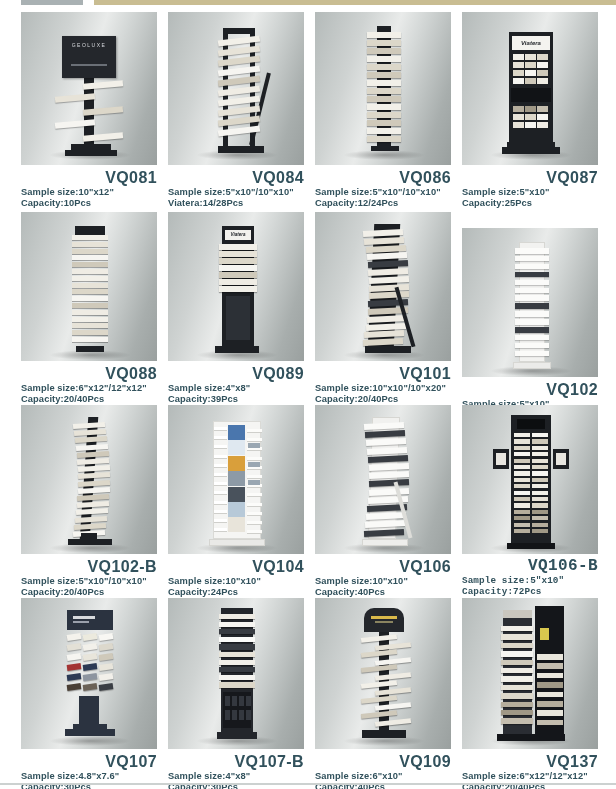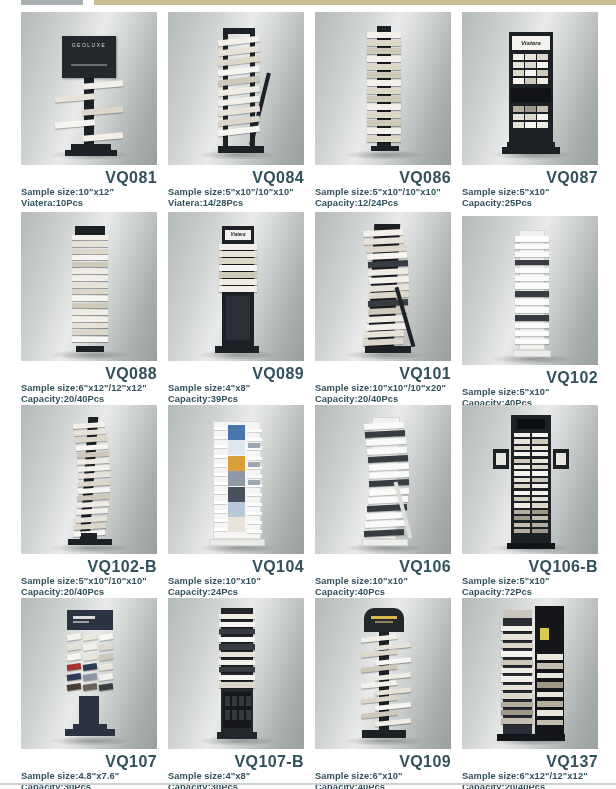--- a/index.html
+++ b/index.html
@@ -36,21 +36,21 @@
             <div style="position: absolute; left: 34px; top: 83px; width: 40px; height: 6px; background: rgb(231, 227, 216); transform: rotate(-5deg); box-shadow: rgba(0, 0, 0, 0.3) 0px 1px 1px;"></div>
             <div style="position: absolute; left: 62px; top: 96px; width: 40px; height: 6px; background: rgb(220, 215, 201); transform: rotate(-5deg); box-shadow: rgba(0, 0, 0, 0.3) 0px 1px 1px;"></div>
             <div style="position: absolute; left: 34px; top: 109px; width: 40px; height: 6px; background: rgb(246, 245, 241); transform: rotate(-5deg); box-shadow: rgba(0, 0, 0, 0.3) 0px 1px 1px;"></div>
             <div style="position: absolute; left: 62px; top: 122px; width: 40px; height: 6px; background: rgb(242, 240, 233); transform: rotate(-5deg); box-shadow: rgba(0, 0, 0, 0.3) 0px 1px 1px;"></div>
             <div style="position: absolute; left: 50px; top: 132px; width: 40px; height: 6px; background: rgb(29, 32, 36);"></div>
             <div style="position: absolute; left: 44px; top: 138px; width: 52px; height: 6px; background: rgb(29, 32, 36);"></div>
           </div>
     </div>
     <div class="code">VQ081</div>
     <div class="line">Sample size:10"x12"</div>
-    <div class="line">Viatera:10Pcs</div>
+    <div class="line">Capacity:10Pcs</div>
   </div>
       <div class="cell" style="left: 168px; top: 12px;">
     <div class="img" style="height: 153px;">
       <div class="rack">
             <div style="position: absolute; left: 28px; top: 138px; width: 82px; height: 10px; background: radial-gradient(rgba(0, 0, 0, 0.28), rgba(0, 0, 0, 0) 70%);"></div>
             <div style="position: absolute; left: 55px; top: 16px; width: 32px; height: 6px; background: rgb(29, 32, 36);"></div>
             <div style="position: absolute; left: 55px; top: 18px; width: 5px; height: 116px; background: rgb(29, 32, 36);"></div>
             <div style="position: absolute; left: 82px; top: 18px; width: 5px; height: 116px; background: rgb(29, 32, 36);"></div>
             <div style="position: absolute; left: 90px; top: 60px; width: 4px; height: 74px; background: rgb(29, 32, 36); transform: rotate(14deg);"></div>
             <div style="position: absolute; left: 50px; top: 26px; width: 42px; height: 6px; background: rgb(242, 240, 233); transform: rotate(-7deg); box-shadow: rgba(0, 0, 0, 0.3) 0px 1px 1px;"></div>
@@ -204,21 +204,21 @@
             <div style="position: absolute; left: 49px; top: 119.4px; width: 40px; height: 5.5px; background: rgb(231, 227, 216); transform: rotate(-3deg); box-shadow: rgba(0, 0, 0, 0.3) 0px 1px 1px;"></div>
             <div style="position: absolute; left: 48px; top: 127.2px; width: 40px; height: 5.5px; background: rgb(220, 215, 201); transform: rotate(-3deg); box-shadow: rgba(0, 0, 0, 0.3) 0px 1px 1px;"></div>
             <div style="position: absolute; left: 88px; top: 74px; width: 4px; height: 62px; background: rgb(29, 32, 36); transform: rotate(-16deg);"></div>
             <div style="position: absolute; left: 50px; top: 134px; width: 46px; height: 7px; background: rgb(29, 32, 36);"></div>
           </div>
     </div>
     <div class="code">VQ101</div>
     <div class="line">Sample size:10"x10"/10"x20"</div>
     <div class="line">Capacity:20/40Pcs</div>
   </div>
-      <div class="cell" style="left: 462px; top: 216px;">
+      <div class="cell" style="left: 462px; top: 228px;">
     <div class="img" style="height: 149px;">
       <div class="rack">
             <div style="position: absolute; left: 28px; top: 138px; width: 82px; height: 10px; background: radial-gradient(rgba(0, 0, 0, 0.28), rgba(0, 0, 0, 0) 70%);"></div>
             <div style="position: absolute; left: 57px; top: 14px; width: 26px; height: 120px; background: rgb(242, 242, 240); border: 1px solid rgb(215, 215, 211); box-sizing: border-box;"></div>
             <div style="position: absolute; left: 53px; top: 20px; width: 34px; height: 5.5px; background: rgb(251, 251, 249); box-shadow: rgba(0, 0, 0, 0.2) 0px 1px 1px;"></div>
             <div style="position: absolute; left: 53px; top: 27.9px; width: 34px; height: 5.5px; background: rgb(251, 251, 249); box-shadow: rgba(0, 0, 0, 0.2) 0px 1px 1px;"></div>
             <div style="position: absolute; left: 53px; top: 35.8px; width: 34px; height: 5.5px; background: rgb(251, 251, 249); box-shadow: rgba(0, 0, 0, 0.2) 0px 1px 1px;"></div>
             <div style="position: absolute; left: 53px; top: 43.7px; width: 34px; height: 5.5px; background: rgb(56, 60, 66); box-shadow: rgba(0, 0, 0, 0.2) 0px 1px 1px;"></div>
             <div style="position: absolute; left: 53px; top: 51.6px; width: 34px; height: 5.5px; background: rgb(251, 251, 249); box-shadow: rgba(0, 0, 0, 0.2) 0px 1px 1px;"></div>
             <div style="position: absolute; left: 53px; top: 59.5px; width: 34px; height: 5.5px; background: rgb(251, 251, 249); box-shadow: rgba(0, 0, 0, 0.2) 0px 1px 1px;"></div>
@@ -332,21 +332,21 @@
             <div style="position: absolute; left: 50px; top: 116.4px; width: 40px; height: 5.5px; background: rgb(250, 250, 248); transform: rotate(-3deg); box-shadow: rgba(0, 0, 0, 0.25) 0px 1px 1px;"></div>
             <div style="position: absolute; left: 49px; top: 124.6px; width: 40px; height: 5.5px; background: rgb(56, 60, 66); transform: rotate(-3deg); box-shadow: rgba(0, 0, 0, 0.25) 0px 1px 1px;"></div>
             <div style="position: absolute; left: 86px; top: 76px; width: 4px; height: 58px; background: rgb(221, 221, 217); transform: rotate(-15deg);"></div>
             <div style="position: absolute; left: 47px; top: 134px; width: 46px; height: 7px; background: rgb(238, 238, 236); border: 1px solid rgb(214, 214, 210); box-sizing: border-box;"></div>
           </div>
     </div>
     <div class="code">VQ106</div>
     <div class="line">Sample size:10"x10"</div>
     <div class="line">Capacity:40Pcs</div>
   </div>
-      <div class="cell" style="left: 462px; top: 405px;">
+      <div class="cell" style="left: 462px; top: 405px; font-family: Liberation Mono, monospace;">
     <div class="img" style="height: 149px;">
       <div class="rack">
             <div style="position: absolute; left: 28px; top: 138px; width: 82px; height: 10px; background: radial-gradient(rgba(0, 0, 0, 0.28), rgba(0, 0, 0, 0) 70%);"></div>
             <div style="position: absolute; left: 49px; top: 10px; width: 40px; height: 128px; background: rgb(29, 32, 36);"></div>
             <div style="position: absolute; left: 55px; top: 14px; width: 28px; height: 10px; background: rgb(12, 14, 16);"></div>
             <div style="position: absolute; left: 52px; top: 28px; width: 16px; height: 4.2px; background: rgb(242, 240, 233);"></div>
             <div style="position: absolute; left: 70px; top: 28px; width: 16px; height: 4.2px; background: rgb(246, 245, 241);"></div>
             <div style="position: absolute; left: 52px; top: 34.4px; width: 16px; height: 4.2px; background: rgb(231, 227, 216);"></div>
             <div style="position: absolute; left: 70px; top: 34.4px; width: 16px; height: 4.2px; background: rgb(207, 201, 186);"></div>
             <div style="position: absolute; left: 52px; top: 40.8px; width: 16px; height: 4.2px; background: rgb(220, 215, 201);"></div>

